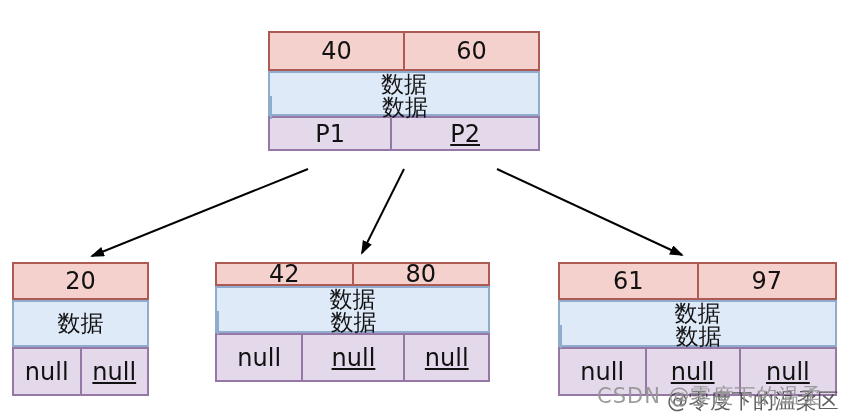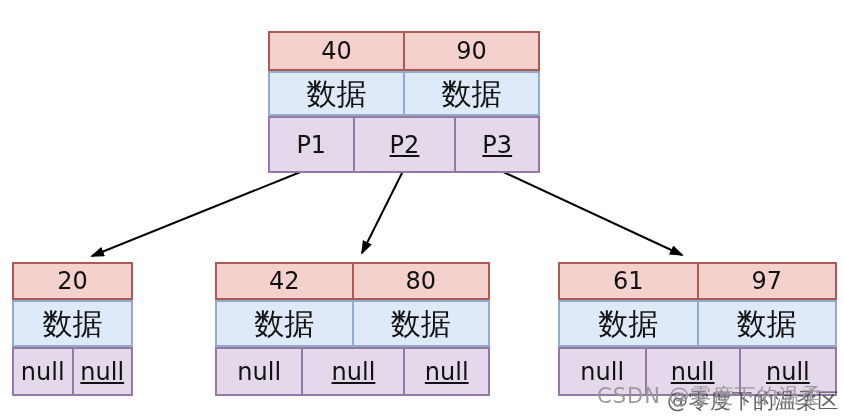--- a/index.html
+++ b/index.html
@@ -18,21 +18,21 @@
     flex:1 1 0;
     display:flex;align-items:center;justify-content:center;
     box-sizing:border-box;
     white-space:nowrap;
     line-height:1;
   }
   
   .r-key{background:var(--key-fill);border:2px solid var(--key-border);font-size:24px;}
   .r-key .cell + .cell{border-left:2px solid var(--key-border);}
   
-  .r-data{background:var(--data-fill);border:2px solid var(--data-border);font-size:30px;}
+  .r-data{background:var(--data-fill);border:2px solid var(--data-border);font-size:23px;flex-direction:column;}
   .r-data .cell + .cell{border-left:2px solid var(--data-border);}
   
   .r-ptr{background:var(--ptr-fill);border:2px solid var(--ptr-border);font-size:24px;}
   .r-ptr .cell + .cell{border-left:2px solid var(--ptr-border);text-decoration:underline;}
 
   .arrows{position:absolute;left:0;top:0;width:844px;height:417px;pointer-events:none;}
   .arrows line{stroke:var(--arrow);stroke-width:2;}
   .arrows path{fill:var(--arrow);}
 
   .wm{position:absolute;white-space:nowrap;pointer-events:none;line-height:1;}
@@ -59,48 +59,47 @@
       </marker>
     </defs>
     <line x1="308" y1="169" x2="92" y2="256" marker-end="url(#ah)"></line>
     <line x1="404" y1="169" x2="362" y2="253" marker-end="url(#ah)"></line>
     <line x1="497" y1="169" x2="682" y2="255" marker-end="url(#ah)"></line>
   </svg>
 
   <div class="node" style="left:268px;top:31px;width:272px;">
     <div class="row r-key" style="height:40px;">
       <div class="cell">40</div>
-      <div class="cell">90</div>
+      <div class="cell">60</div>
     </div>
     <div class="row r-data" style="height:45px;">
       <div class="cell">数据</div>
       <div class="cell">数据</div>
     </div>
-    <div class="row r-ptr" style="height:57px;">
+    <div class="row r-ptr" style="height:35px;">
       <div class="cell" style="flex:85">P1</div>
       <div class="cell" style="flex:103">P2</div>
-      <div class="cell" style="flex:84">P3</div>
     </div>
   </div>
 
-  <div class="node" style="left:12px;top:262px;width:121px;">
+  <div class="node" style="left:12px;top:262px;width:137px;">
     <div class="row r-key" style="height:38px;">
       <div class="cell">20</div>
     </div>
     <div class="row r-data" style="height:47px;">
       <div class="cell">数据</div>
     </div>
     <div class="row r-ptr" style="height:49px;">
       <div class="cell">null</div>
       <div class="cell">null</div>
     </div>
   </div>
 
   <div class="node" style="left:215px;top:262px;width:275px;">
-    <div class="row r-key" style="height:38px;">
+    <div class="row r-key" style="height:24px;">
       <div class="cell">42</div>
       <div class="cell">80</div>
     </div>
     <div class="row r-data" style="height:47px;">
       <div class="cell">数据</div>
       <div class="cell">数据</div>
     </div>
     <div class="row r-ptr" style="height:49px;">
       <div class="cell" style="flex:87">null</div>
       <div class="cell" style="flex:103">null</div>

